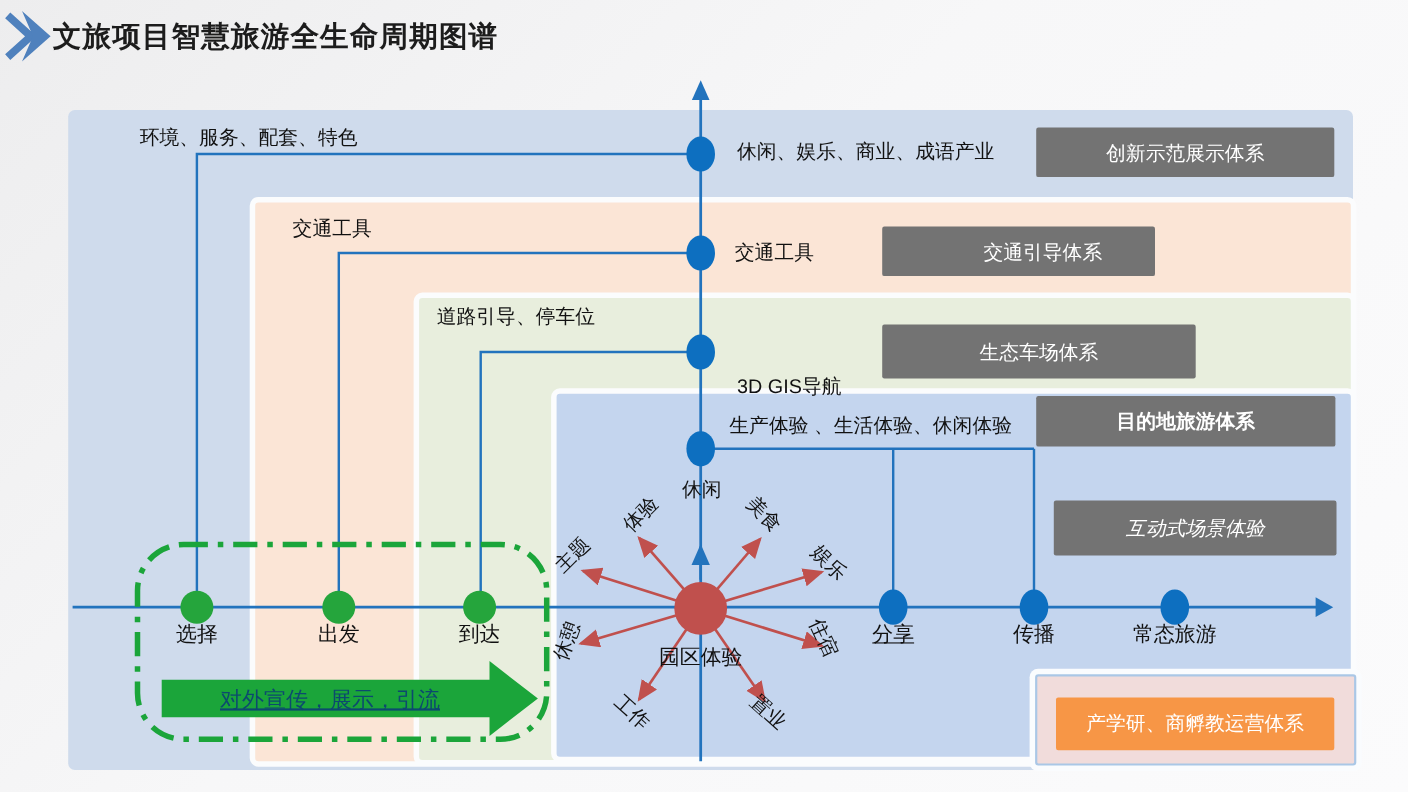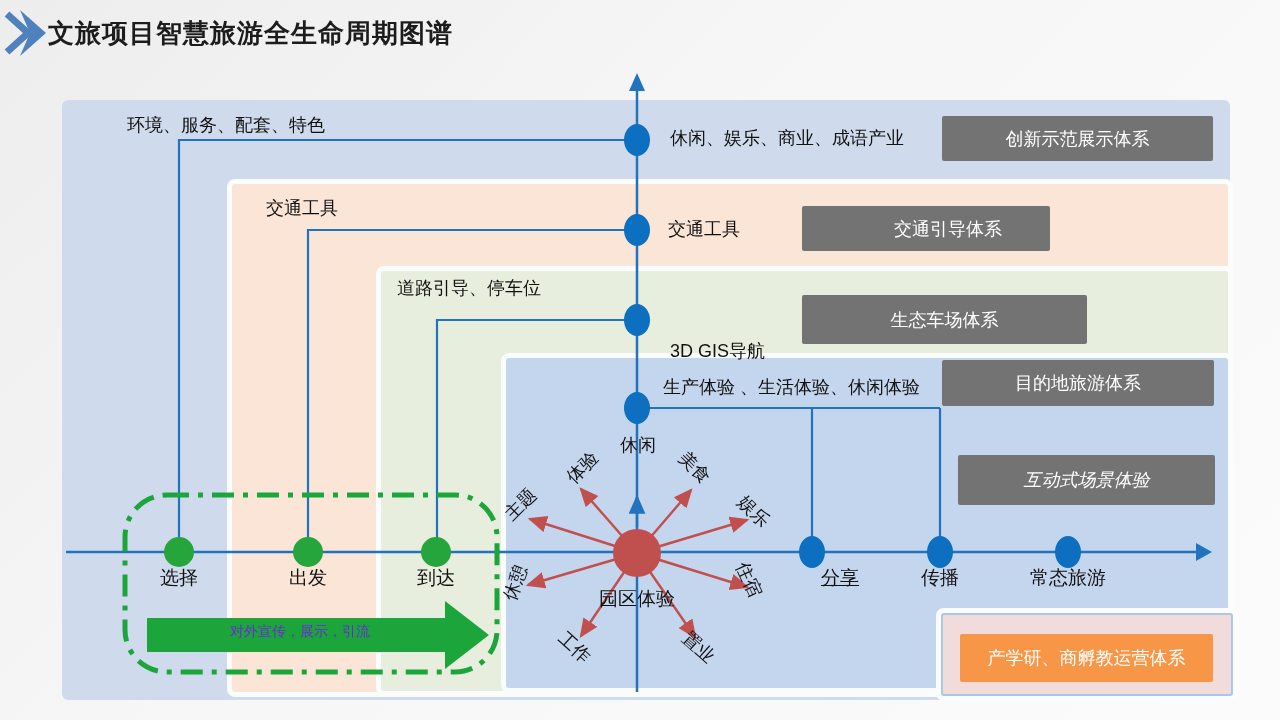--- a/index.html
+++ b/index.html
@@ -30,22 +30,22 @@
   .lbl.center { transform:translateX(-50%); }
   .lbl.rot { transform-origin:center center; }
   .stage-lbl { font-size:19px; }
 
   
   .sysbox { position:absolute; background:#737373; color:#fff; font-size:18px;
             display:flex; align-items:center; justify-content:center;
             border-radius:2px; white-space:nowrap; }
   .box-orange { background:#f79646; }
 
-  .promo-text { position:absolute; color:#6d28d9; font-size:14px; white-space:nowrap;
-                transform:translateX(-50%); }
+  .promo-text { position:absolute; color:#0c4a6e; font-size:20px; white-space:nowrap;
+                transform:translateX(-50%);text-decoration:underline; }
 
   svg.overlay { position:absolute; left:0; top:0; width:1280px; height:720px; pointer-events:none; }
 </style>
 </head>
 <body>
 
 <div id="stage">
 
   <svg class="chevrons" width="46" height="54" viewBox="0 0 46 54">
     <polyline points="5,8 26,27 5,46" fill="none" stroke="#4f81bd" stroke-width="7"></polyline>
@@ -128,29 +128,29 @@
   <div class="lbl" style="left:397px; top:279px;">道路引导、停车位</div>
   <div class="lbl" style="left:663px; top:378px;">生产体验 、生活体验、休闲体验</div>
 
   <div class="lbl" style="left:670px; top:129px;">休闲、娱乐、商业、成语产业</div>
   <div class="lbl" style="left:668px; top:220px;">交通工具</div>
   <div class="lbl" style="left:670px; top:309px;margin-top:33px;">3D GIS导航</div>
 
   <div class="sysbox" style="left:942px; top:116px; width:271px; height:45px;">创新示范展示体系</div>
   <div class="sysbox" style="left:802px; top:206px; width:248px; height:45px;padding-left:44px;">交通引导体系</div>
   <div class="sysbox" style="left:802px; top:295px; width:285px; height:49px;font-family:Liberation Mono, monospace;">生态车场体系</div>
-  <div class="sysbox" style="left:942px; top:360px; width:272px; height:46px;">目的地旅游体系</div>
+  <div class="sysbox" style="left:942px; top:360px; width:272px; height:46px;font-weight:bold;">目的地旅游体系</div>
   <div class="sysbox" style="left:958px; top:455px; width:257px; height:50px;font-style:italic;">互动式场景体验</div>
   <div class="sysbox box-orange" style="left:960px; top:634px; width:253px; height:48px;">产学研、商孵教运营体系</div>
 
   <div class="lbl center stage-lbl" style="left:179px; top:568px;">选择</div>
   <div class="lbl center stage-lbl" style="left:308px; top:568px;">出发</div>
   <div class="lbl center stage-lbl" style="left:436px; top:568px;">到达</div>
   <div class="lbl center stage-lbl" style="left:637px; top:589px;">园区体验</div>
-  <div class="lbl center stage-lbl" style="left:840px; top:568px;text-decoration:underline;">分享</div>
+  <div class="lbl center stage-lbl" style="left:812px; top:568px;text-decoration:underline;">分享</div>
   <div class="lbl center stage-lbl" style="left:940px; top:568px;">传播</div>
   <div class="lbl center stage-lbl" style="left:1068px; top:568px;">常态旅游</div>
 
   <div class="promo-text" style="left:300px; top:623px;">对外宣传，展示，引流</div>
 
   <div class="lbl rot" style="left:638px; top:446px; transform:translate(-50%,-50%);">休闲</div>
   <div class="lbl rot" style="left:583px; top:468px; transform:translate(-50%,-50%) rotate(-45deg);">体验</div>
   <div class="lbl rot" style="left:694px; top:468px; transform:translate(-50%,-50%) rotate(45deg);">美食</div>
   <div class="lbl rot" style="left:521px; top:505px; transform:translate(-50%,-50%) rotate(-45deg);">主题</div>
   <div class="lbl rot" style="left:753px; top:512px; transform:translate(-50%,-50%) rotate(45deg);">娱乐</div>

